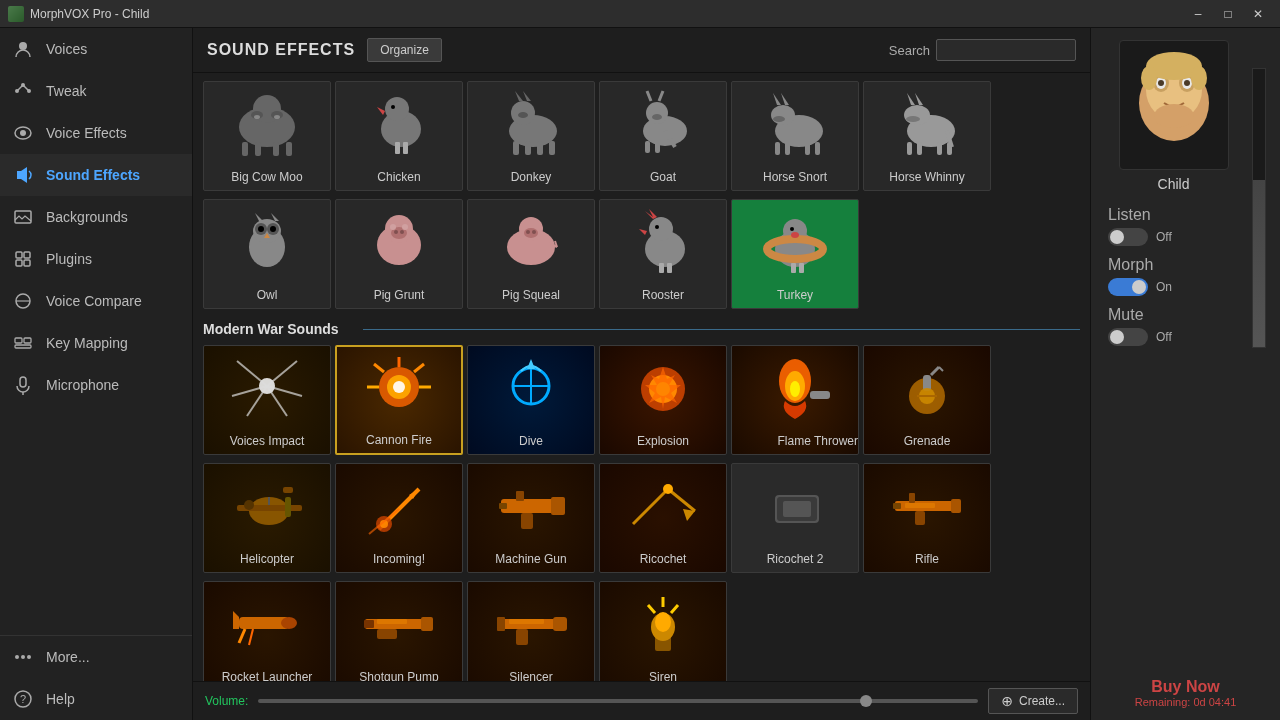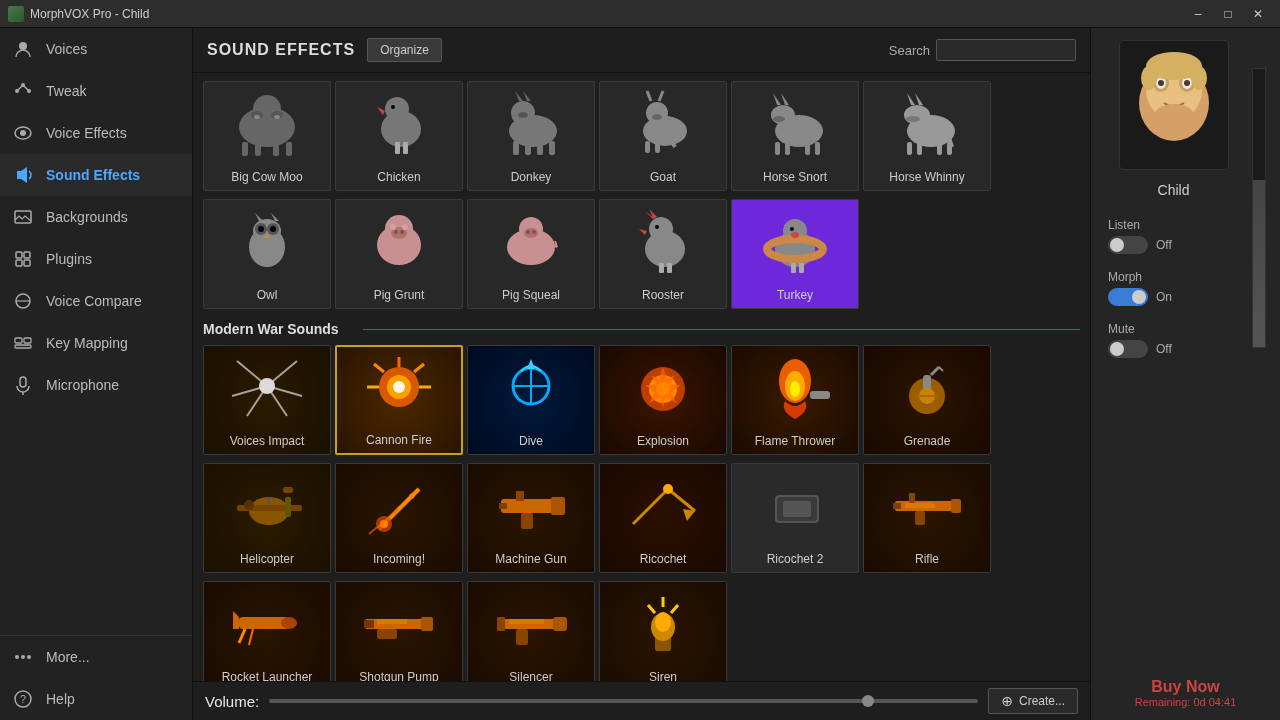--- a/index.html
+++ b/index.html
@@ -215,21 +215,21 @@
     
     #volume-bar {
       display: flex;
       align-items: center;
       padding: 6px 12px;
       background: #1e1e1e;
       border-top: 1px solid #111;
       gap: 10px;
       flex-shrink: 0;
     }
-    #volume-label { font-size: 15px; color: #e5e5e5; }
+    #volume-label { font-size: 12px; color: #22c55e; }
     #volume-slider {
       flex: 1;
       height: 4px;
       appearance: none;
       background: #555;
       border-radius: 2px;
       cursor: pointer;
     }
     #volume-slider::-webkit-slider-thumb {
       appearance: none;
@@ -277,21 +277,21 @@
     #voice-name {
       font-size: 14px;
       color: #ccc;
       margin-bottom: 14px;
     }
     .control-row {
       width: 100%;
       margin-bottom: 10px;
     }
     .control-label {
-      font-size: 12px;
+      font-size: 16px;
       color: #aaa;
       margin-bottom: 4px;
     }
     .toggle-row {
       display: flex;
       align-items: center;
       gap: 8px;
     }
     .toggle {
       width: 40px;
@@ -619,21 +619,21 @@
                 <circle cx="38" cy="24" r="12" fill="#888"></circle>
                 <polygon points="30,14 22,6 30,12 26,4 34,12" fill="#c44"></polygon>
                 <polygon points="24,26 16,24 22,30" fill="#c44"></polygon>
                 <circle cx="34" cy="22" r="2" fill="#000"></circle>
                 <rect x="36" y="58" width="5" height="10" rx="1" fill="#aaa"></rect>
                 <rect x="44" y="58" width="5" height="10" rx="1" fill="#aaa"></rect>
               </svg>
           </div>
           <span class="sound-item-label">Rooster</span>
         </div>
-        <div class="sound-item" style="background:#6d28d9;">
+        <div class="sound-item" style="background:#15803d;">
           <div class="sound-item-icon">
             <svg width="80" height="70" viewBox="0 0 80 70">
                 <ellipse cx="40" cy="44" rx="20" ry="18" fill="#888"></ellipse>
                 <circle cx="40" cy="26" r="12" fill="#888"></circle>
                 <ellipse cx="40" cy="44" rx="28" ry="10" fill="none" stroke="#c84" stroke-width="8"></ellipse>
                 <circle cx="37" cy="24" r="2" fill="#000"></circle>
                 <ellipse cx="40" cy="30" rx="4" ry="3" fill="#c44"></ellipse>
                 <rect x="36" y="58" width="5" height="10" rx="1" fill="#aaa"></rect>
                 <rect x="44" y="58" width="5" height="10" rx="1" fill="#aaa"></rect>
               </svg>
@@ -693,21 +693,21 @@
           <div class="sound-item-icon">
             <svg width="80" height="70" viewBox="0 0 80 70">
                 <circle cx="40" cy="38" r="22" fill="#cc4400" opacity="0.9"></circle>
                 <circle cx="40" cy="38" r="14" fill="#ff8800"></circle>
                 <circle cx="40" cy="38" r="7" fill="#ffcc00"></circle>
                 <path d="M40 16 L36 28 L28 24 L34 34 L22 34 L32 42 L26 52 L38 46 L40 58 L42 46 L54 52 L48 42 L58 34 L46 34 L52 24 L44 28 Z" fill="#ff6600" opacity="0.7"></path>
               </svg>
           </div>
           <span class="sound-item-label">Explosion</span>
         </div>
-        <div class="sound-item" style="background: radial-gradient(circle, #3a1a00, #1a0a00);">
+        <div class="sound-item" style="background: radial-gradient(circle, #3a1a00, #1a0a00); align-items: flex-end;">
           <div class="sound-item-icon">
             <svg width="80" height="70" viewBox="0 0 80 70">
                 <ellipse cx="40" cy="30" rx="16" ry="22" fill="#ff6600" opacity="0.9"></ellipse>
                 <ellipse cx="40" cy="35" rx="10" ry="15" fill="#ffaa00"></ellipse>
                 <ellipse cx="40" cy="38" rx="5" ry="8" fill="#ffee00"></ellipse>
                 <path d="M30 50 Q40 60 50 50 Q55 60 40 68 Q25 60 30 50Z" fill="#ff4400" opacity="0.8"></path>
                 <rect x="55" y="40" width="20" height="8" rx="3" fill="#888"></rect>
               </svg>
           </div>
           <span class="sound-item-label">Flame Thrower</span>
@@ -857,21 +857,21 @@
     <div id="volume-bar">
       <span id="volume-label">Volume:</span>
       <input type="range" id="volume-slider" min="0" max="100" value="85" style="">
       <button id="create-btn">
         <span style="font-size:14px;">⊕</span>
         <span>Create...</span>
       </button>
     </div>
   </div>
 
-  <div id="right-panel" style="position:relative;gap:6px;">
+  <div id="right-panel" style="position:relative;">
 
     <div style="position:absolute; right:14px; top:40px; width:14px; height:280px; background:#1a1a1a; border:1px solid #333;">
       <div style="position:absolute; bottom:0; width:100%; height:60%; background: linear-gradient(to top, #555, #444);"></div>
     </div>
 
     <div id="voice-preview" style="width:110px; height:130px; background:#1a1a1a; border:1px solid #333; border-radius:4px; display:flex; align-items:center; justify-content:center; margin-bottom:6px; margin-right:24px;">
 
       <svg width="90" height="115" viewBox="0 0 90 115">
         <ellipse cx="45" cy="55" rx="35" ry="38" fill="#d4a068"></ellipse>
         <ellipse cx="45" cy="42" rx="28" ry="30" fill="#e8c080"></ellipse>

